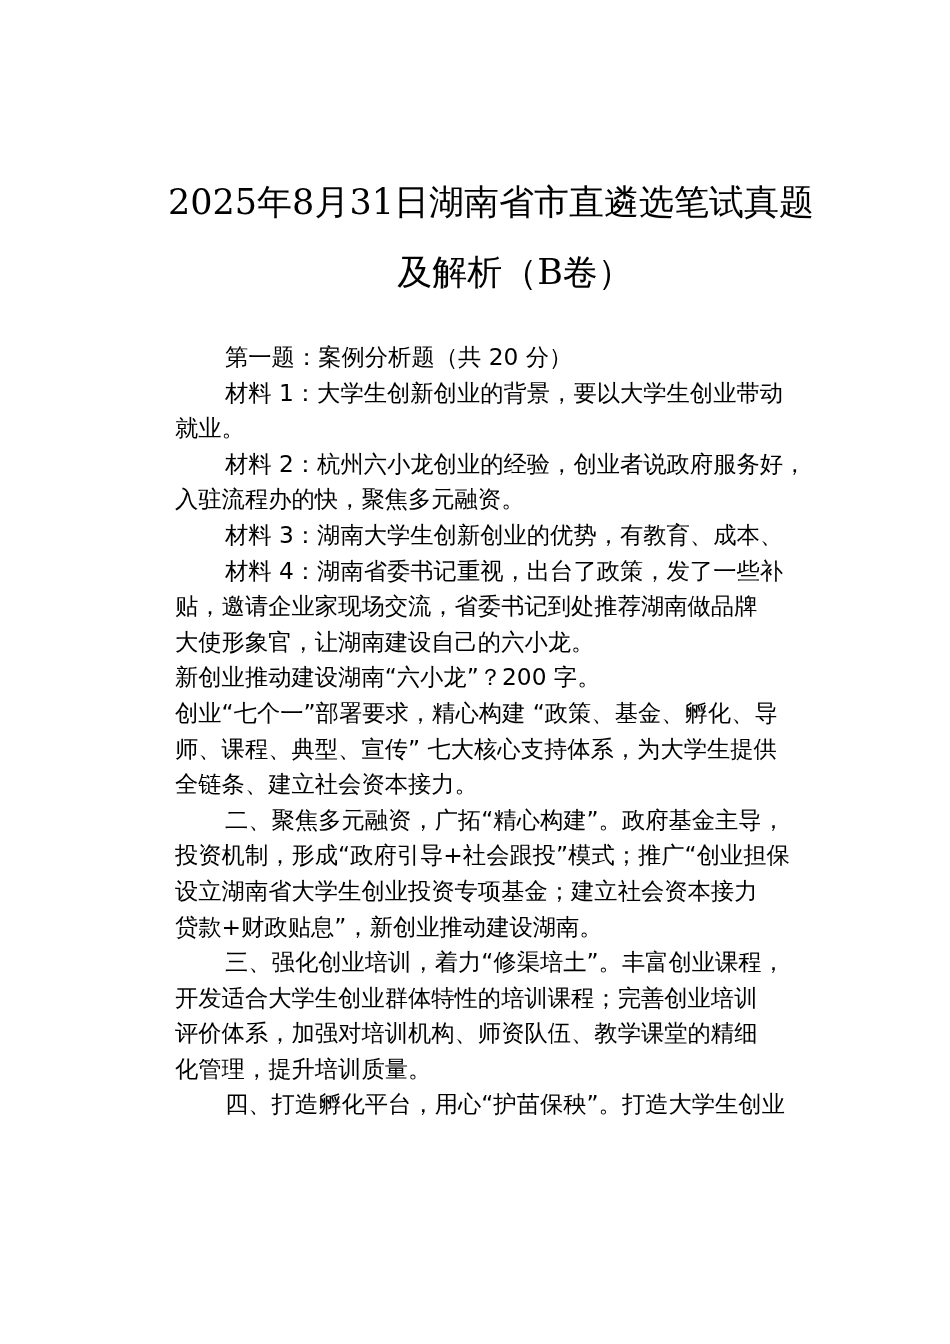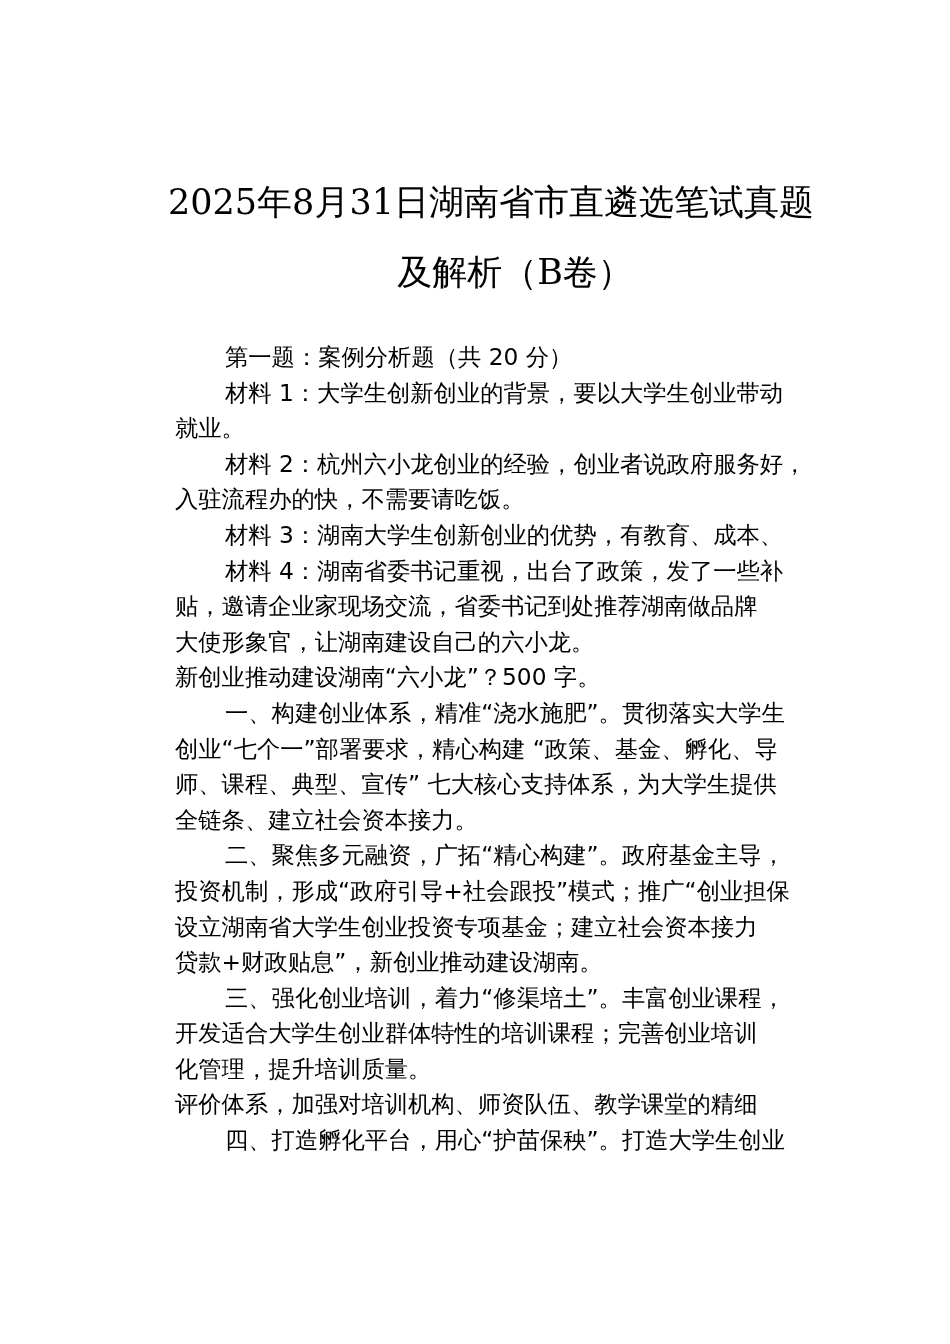--- a/index.html
+++ b/index.html
@@ -27,33 +27,32 @@
 
 <div>
   <div class="title l1">2025年8月31日湖南省市直遴选笔试真题</div>
   <div class="title l2">及解析（B卷）</div>
 
   <div class="body-text" style="top:339px;">
     <div class="line indent">第一题：案例分析题（共 20 分）</div>
     <div class="line indent">材料 1：大学生创新创业的背景，要以大学生创业带动</div>
     <div class="line">就业。</div>
     <div class="line indent">材料 2：杭州六小龙创业的经验，创业者说政府服务好，</div>
-    <div class="line">入驻流程办的快，不需要请吃饭。</div>
+    <div class="line">入驻流程办的快，聚焦多元融资。</div>
     <div class="line indent">材料 3：湖南大学生创新创业的优势，有教育、成本、</div>
     <div class="line indent">材料 4：湖南省委书记重视，出台了政策，发了一些补</div>
     <div class="line">贴，邀请企业家现场交流，省委书记到处推荐湖南做品牌</div>
     <div class="line">大使形象官，让湖南建设自己的六小龙。</div>
-    <div class="line">新创业推动建设湖南“六小龙”？500 字。</div>
-    <div class="line indent">一、构建创业体系，精准“浇水施肥”。贯彻落实大学生</div>
+    <div class="line">新创业推动建设湖南“六小龙”？200 字。</div>
     <div class="line">创业“七个一”部署要求，精心构建 “政策、基金、孵化、导</div>
     <div class="line">师、课程、典型、宣传” 七大核心支持体系，为大学生提供</div>
     <div class="line">全链条、建立社会资本接力。</div>
     <div class="line indent">二、聚焦多元融资，广拓“精心构建”。政府基金主导，</div>
     <div class="line">投资机制，形成“政府引导+社会跟投”模式；推广“创业担保</div>
     <div class="line">设立湖南省大学生创业投资专项基金；建立社会资本接力</div>
     <div class="line">贷款+财政贴息”，新创业推动建设湖南。</div>
     <div class="line indent">三、强化创业培训，着力“修渠培土”。丰富创业课程，</div>
     <div class="line">开发适合大学生创业群体特性的培训课程；完善创业培训</div>
+    <div class="line">评价体系，加强对培训机构、师资队伍、教学课堂的精细</div>
     <div class="line">化管理，提升培训质量。</div>
-    <div class="line">评价体系，加强对培训机构、师资队伍、教学课堂的精细</div>
     <div class="line indent">四、打造孵化平台，用心“护苗保秧”。打造大学生创业</div>
   </div>
 </div>
 
 </body></html>

